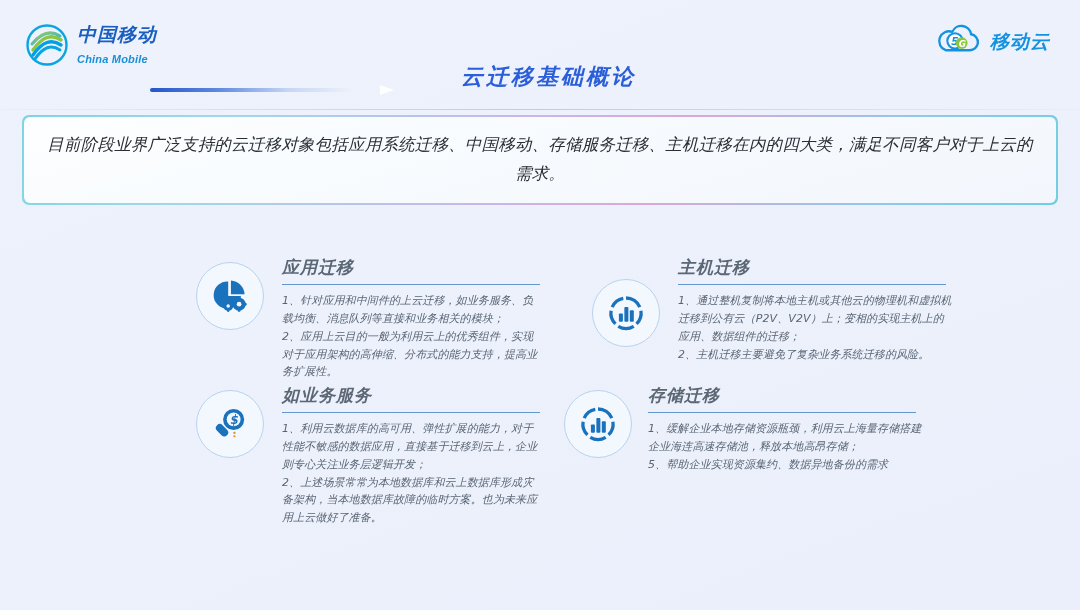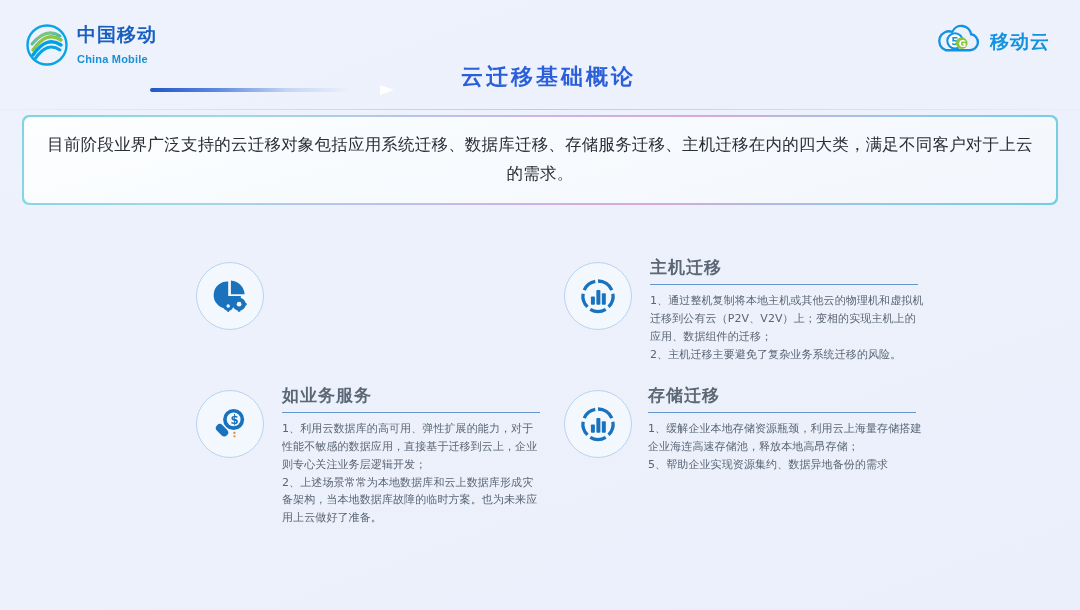--- a/index.html
+++ b/index.html
@@ -5,20 +5,21 @@
   html,body{margin:0;padding:0;}
   body{
     width:1080px;height:610px;overflow:hidden;
     font-family:"Liberation Sans","DejaVu Sans",sans-serif;
     background:#e8ecf8;
   }
   #slide{
     position:relative;width:1080px;height:610px;
     background:linear-gradient(160deg,#eef2fd 0%,#edf1fc 45%,#eaeffb 100%);
     box-sizing:border-box;
+    font-style:italic;
   }
   
   #header{position:absolute;left:0;top:0;width:1080px;height:110px;}
   #logo-left{position:absolute;left:26px;top:24px;display:flex;align-items:center;gap:9px;}
   #logo-left .cm-mark{width:42px;height:42px;flex:0 0 42px;}
   #logo-left .cm-words{display:flex;flex-direction:column;line-height:1;}
   .cm-cn{font-size:19px;font-weight:700;color:#1a5fc0;letter-spacing:1px;font-family:"DejaVu Sans",sans-serif;}
   .cm-en{font-size:11px;font-weight:700;color:#1a8fd6;letter-spacing:.2px;margin-top:10px;}
   #logo-right{position:absolute;right:30px;top:23px;display:flex;align-items:center;gap:6px;}
   .yd-words{font-size:19px;font-weight:700;color:#1292e0;letter-spacing:1px;font-family:"DejaVu Sans",sans-serif;}
@@ -70,21 +71,21 @@
   }
   .card-rule{height:1.5px;background:#4f86c6;opacity:.85;margin-bottom:7px;}
   .card-text{
     font-size:11px;line-height:1.62;color:#596574;
     font-family:"DejaVu Sans",sans-serif;letter-spacing:.1px;white-space:pre-line;
   }
   #card-app{left:196px;top:258px;width:348px;}
   #card-app .card-rule{width:258px;}
   #card-db{left:196px;top:386px;width:348px;}
   #card-db .card-rule{width:258px;}
-  #card-host{left:564px;top:258px;width:360px;}
+  #card-host{left:592px;top:258px;width:360px;align-items:center;}
   #card-host .card-rule{width:268px;}
   #card-store{left:564px;top:386px;width:360px;gap:16px;}
   #card-store .card-rule{width:268px;}
 </style>
 </head>
 <body>
 
 <div id="slide">
 
   <div id="header">
@@ -125,21 +126,21 @@
         </svg>
       </span>
       <span class="yd-words">移动云</span>
     </div>
 
     <div id="header-underline"></div>
   </div>
 
   <div id="banner">
     <div id="banner-inner">
-      <div id="banner-text">目前阶段业界广泛支持的云迁移对象包括应用系统迁移、数据库迁移、存储服务迁移、主机迁移在内的四大类，满足不同客户对于上云的需求。</div>
+      <div id="banner-text">目前阶段业界广泛支持的云迁移对象包括应用系统迁移、中国移动、存储服务迁移、主机迁移在内的四大类，满足不同客户对于上云的需求。</div>
     </div>
   </div>
 
   <div class="card" id="card-app">
     <div class="card-icon">
       <svg viewBox="0 0 44 44" width="40" height="40">
         <path d="M20 6 A15 15 0 1 0 34 22 L20 22 Z" fill="#1a72bd"></path>
         <path d="M23 5 A16 16 0 0 1 38 20 L23 20 Z" fill="#1a72bd"></path>
         <g fill="#1a72bd">
           <circle cx="32" cy="31" r="7.2"></circle>
@@ -152,20 +153,26 @@
         <g fill="#1a72bd">
           <circle cx="20" cy="33" r="5.4"></circle>
           <circle cx="20" cy="33" r="1.9" fill="#f3f7fe"></circle>
           <rect x="18.9" y="26.6" width="2.2" height="2.9" rx=".8"></rect>
           <rect x="18.9" y="36.6" width="2.2" height="2.9" rx=".8"></rect>
           <rect x="13.6" y="31.9" width="2.9" height="2.2" rx=".8"></rect>
           <rect x="23.6" y="31.9" width="2.9" height="2.2" rx=".8"></rect>
         </g>
       </svg>
     </div>
+    <div class="card-body">
+      <div class="card-title">应用迁移</div>
+      <div class="card-rule"></div>
+      <div class="card-text">1、针对应用和中间件的上云迁移，如业务服务、负载均衡、消息队列等直接和业务相关的模块；
+2、应用上云目的一般为利用云上的优秀组件，实现对于应用架构的高伸缩、分布式的能力支持，提高业务扩展性。</div>
+    </div>
   </div>
 
   <div class="card" id="card-host">
     <div class="card-icon">
       <svg viewBox="0 0 44 44" width="40" height="40">
         <g fill="none" stroke="#1a72bd" stroke-width="3.6" stroke-linecap="butt">
           <path d="M22 5.5 A16.5 16.5 0 0 1 37.2 15.5"></path>
           <path d="M38.4 19.5 A16.5 16.5 0 0 1 33.6 34"></path>
           <path d="M30.5 36.7 A16.5 16.5 0 0 1 13.5 36.7"></path>
           <path d="M10.4 34 A16.5 16.5 0 0 1 5.6 19.5"></path>

